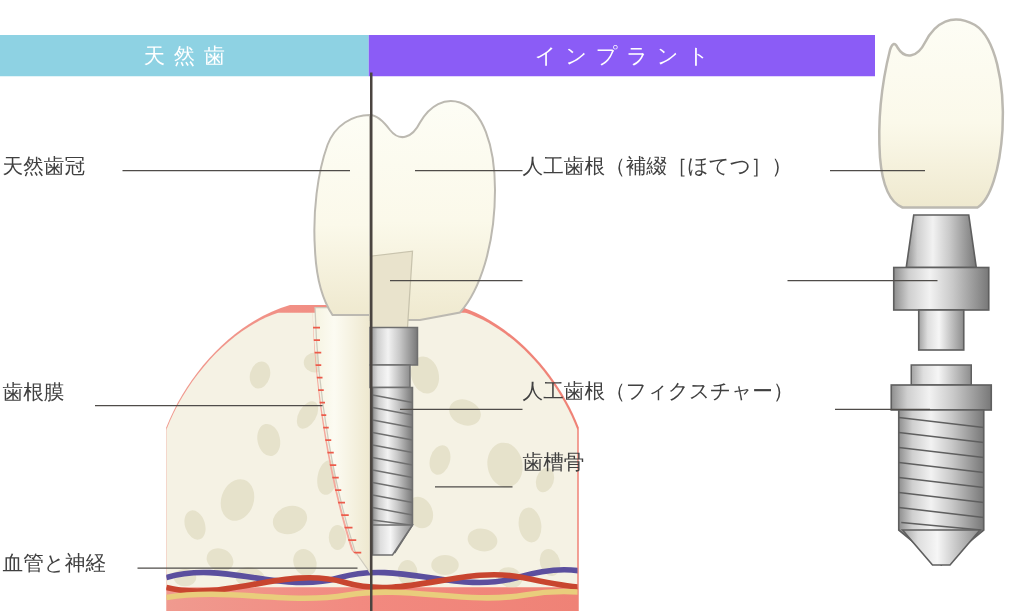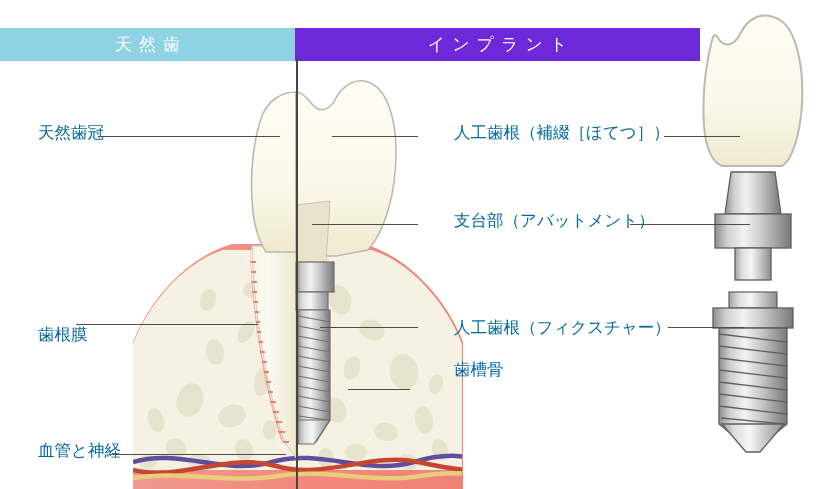--- a/index.html
+++ b/index.html
@@ -21,40 +21,39 @@
     top:28px;height:33px;
     display:flex;align-items:center;justify-content:center;
     color:#ffffff;
     font-size:17px;
     letter-spacing:7px;
     text-indent:7px;
     font-weight:400;
     z-index:2;
   }
   #banner-natural{left:0;width:295px;background:#8ed2e3;}
-  #banner-implant{left:295px;width:405px;background:#6d28d9;}
+  #banner-implant{left:295px;width:405px;background:#8b5cf6;}
 
   
   #divider{
     position:absolute;
     left:296px;top:58px;
     width:2px;height:431px;
     background:#4a4440;
     z-index:9;
   }
 
   
   .lbl{
     position:absolute;
     font-size:16.5px;
-    color:#0369a1;
+    color:#404040;
     white-space:nowrap;
     letter-spacing:0px;
     z-index:8;
-    margin-left:36px;
   }
   .leader{
     position:absolute;
     height:1px;
     background:#4f4c49;
     z-index:7;
   }
 
   
   #art{position:absolute;left:0;top:0;width:818px;height:489px;z-index:5;}
@@ -275,34 +274,33 @@
         <path d="M722,424 L784,424 L760,452 L746,452 Z" fill="url(#gMetalSoft)" stroke="#5f5f5f" stroke-width="1.3"></path>
       </g>
     </g>
   </svg>
 
   <div id="divider"></div>
 
   <div class="lbl" style="left:2px;top:122px;">天然歯冠</div>
   <div class="leader" style="left:98px;top:136px;width:182px;"></div>
 
-  <div class="lbl" style="left:2px;top:324px;text-align:center;">歯根膜</div>
+  <div class="lbl" style="left:2px;top:303px;text-align:center;">歯根膜</div>
   <div class="leader" style="left:76px;top:324px;width:182px;"></div>
 
   <div class="lbl" style="left:2px;top:440px;text-align:center;">血管と神経</div>
   <div class="leader" style="left:110px;top:454px;width:176px;"></div>
 
   <div class="lbl" style="left:418px;top:122px;">人工歯根（補綴［ほてつ］）</div>
   <div class="leader" style="left:332px;top:136px;width:86px;"></div>
   <div class="leader" style="left:664px;top:136px;width:76px;"></div>
 
-  <div class="lbl" style="left:418px;top:210px;">支台部（アバットメント）</div>
   <div class="leader" style="left:312px;top:224px;width:106px;"></div>
   <div class="leader" style="left:630px;top:224px;width:120px;"></div>
 
-  <div class="lbl" style="left:418px;top:317px;">人工歯根（フィクスチャー）</div>
+  <div class="lbl" style="left:418px;top:302px;">人工歯根（フィクスチャー）</div>
   <div class="leader" style="left:320px;top:327px;width:98px;"></div>
   <div class="leader" style="left:668px;top:327px;width:76px;"></div>
 
   <div class="lbl" style="left:418px;top:359px;">歯槽骨</div>
   <div class="leader" style="left:348px;top:389px;width:62px;"></div>
 
 </div>
 
 </body></html>

